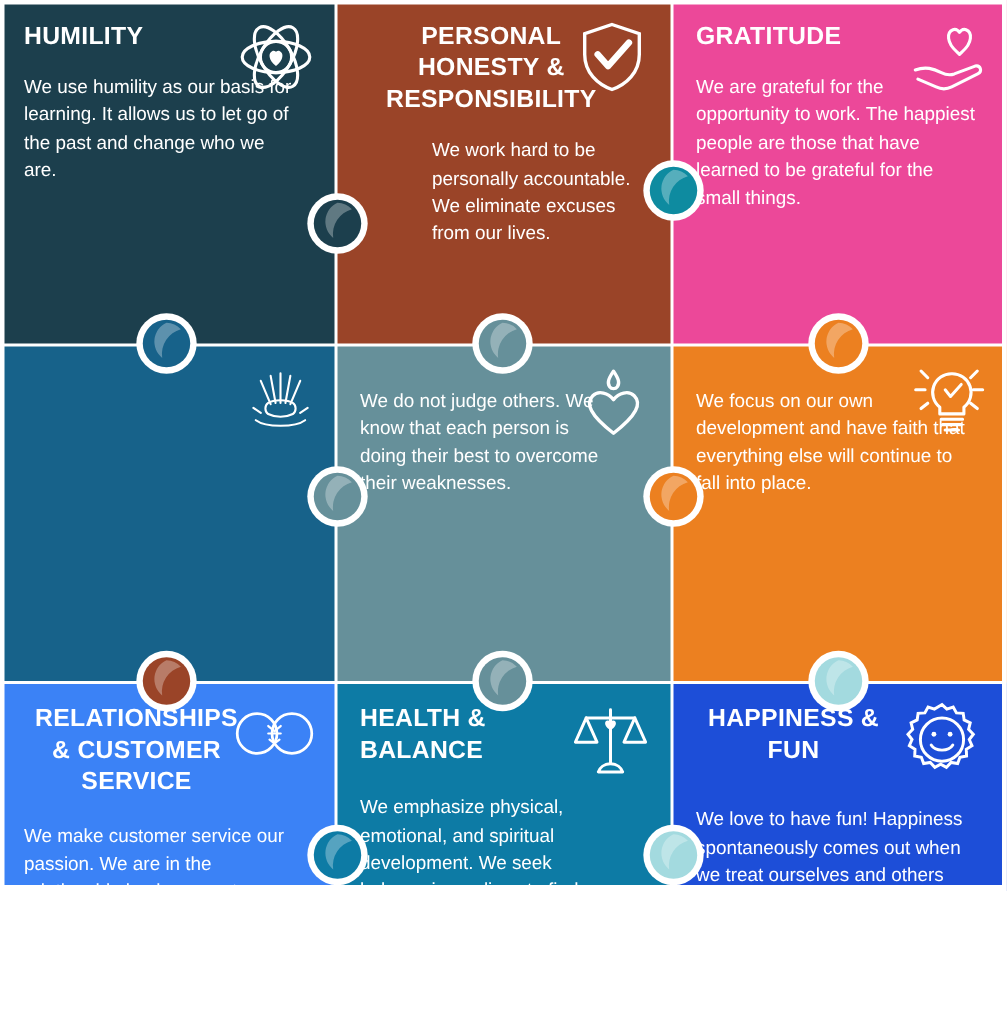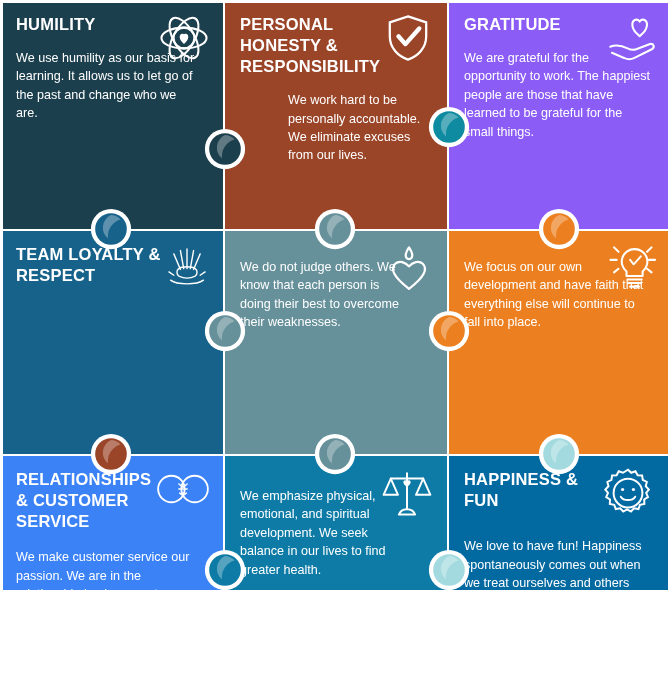--- a/index.html
+++ b/index.html
@@ -60,21 +60,21 @@
     margin-top: 14px;
     max-width: 185px;
   }
 
   
   .tile.indent .tile-body {
     margin-left: 48px;
     max-width: 140px;
   }
 
-  .tile.wide-title .tile-title { max-width: 175px; }
+  .tile.wide-title .tile-title { max-width: 175px; text-align: center; }
 
   .icon {
     position: absolute;
     top: 12px;
     right: 14px;
     width: 52px;
     height: 52px;
     z-index: 4;
     pointer-events: none;
   }
@@ -181,21 +181,21 @@
       </div>
       <div class="knob bottom" style="bottom:-22px; left:88px; margin-left:0;">
         <svg viewBox="0 0 48 48">
           <circle cx="24" cy="24" r="21" fill="#ffffff"></circle>
           <circle cx="24" cy="24" r="16.5" fill="#66909a"></circle>
           <path d="M24 9.5 a14.5 14.5 0 0 1 10 4.5 a18 18 0 0 0 -13 20 a14.5 14.5 0 0 1 3 -24.5 Z" fill="#ffffff" class="sheen"></path>
         </svg>
       </div>
     </div>
 
-    <div class="tile" style="background:#8b5cf6">
+    <div class="tile" style="background:#ec4899">
       <div class="tile-inner">
         <div class="tile-title">GRATITUDE</div>
         <div class="tile-body" style="max-width:190px">We are grateful for the opportunity to work. The happiest people are those that have learned to be grateful for the small things.</div>
       </div>
       <div class="icon">
         <svg viewBox="0 0 60 60" fill="none" stroke="#ffffff" stroke-width="2.4" stroke-linecap="round" stroke-linejoin="round">
           <path d="M38 26 C30 19 30 11 35 9 C38 8 40 11 40 11 C40 11 42 8 45 9 C50 11 50 19 42 26 L40 28 Z"></path>
           <path d="M6 40 C14 37 20 39 26 42 C30 44 33 44 36 43 L52 37 C56 36 58 41 54 43 L34 53 C30 55 26 55 22 53 L8 47"></path>
         </svg>
       </div>
@@ -203,21 +203,20 @@
         <svg viewBox="0 0 48 48">
           <circle cx="24" cy="24" r="21" fill="#ffffff"></circle>
           <circle cx="24" cy="24" r="16.5" fill="#ec8020"></circle>
           <path d="M24 9.5 a14.5 14.5 0 0 1 10 4.5 a18 18 0 0 0 -13 20 a14.5 14.5 0 0 1 3 -24.5 Z" fill="#ffffff" class="sheen"></path>
         </svg>
       </div>
     </div>
 
     <div class="tile wide-title" style="background:#17628a">
       <div class="tile-inner">
-        <div class="tile-title">TEAM LOYALTY &amp; RESPECT</div>
       </div>
       <div class="icon" style="top:14px; right:12px; width:50px; height:46px;">
         <svg viewBox="0 0 60 56" fill="none" stroke="#ffffff" stroke-width="1.7" stroke-linecap="round">
           <path d="M30 30 L30 6 M26 30 L22 8 M34 30 L38 8 M22 31 L14 12 M38 31 L46 12"></path>
           <path d="M20 30 C24 27 36 27 40 30 C43 32 43 37 40 39 C34 42 26 42 20 39 C17 37 17 32 20 30 Z"></path>
           <path d="M10 44 C18 50 42 50 50 44"></path>
           <path d="M14 38 L8 34 M46 38 L52 34"></path>
         </svg>
       </div>
       <div class="knob right" style="right:-24px; top:78px; margin-top:0;">
@@ -299,40 +298,41 @@
         <svg viewBox="0 0 48 48">
           <circle cx="24" cy="24" r="21" fill="#ffffff"></circle>
           <circle cx="24" cy="24" r="16.5" fill="#0d7ba5"></circle>
           <path d="M24 9.5 a14.5 14.5 0 0 1 10 4.5 a18 18 0 0 0 -13 20 a14.5 14.5 0 0 1 3 -24.5 Z" fill="#ffffff" class="sheen"></path>
         </svg>
       </div>
     </div>
 
     <div class="tile" style="background:#0d7ba5">
       <div class="tile-inner">
+        <div class="tile-title" style="max-width:95px">HEALTH &amp; BALANCE</div>
         <div class="tile-body" style="max-width:172px; margin-top:18px;">We emphasize physical, emotional, and spiritual development. We seek balance in our lives to find greater health.</div>
       </div>
       <div class="icon" style="top:12px;right:14px;width:54px;height:52px;">
         <svg viewBox="0 0 60 56" fill="none" stroke="#ffffff" stroke-width="2.2" stroke-linecap="round" stroke-linejoin="round">
           <path d="M30 6 v40 M12 12 h36 M30 46 c-5 0 -8 3 -9 6 h18 c-1 -3 -4 -6 -9 -6 Z"></path>
           <path d="M12 12 L4 30 h16 Z"></path>
           <path d="M48 12 L40 30 h16 Z"></path>
           <path d="M26 16 c0 3 4 5 4 5 c0 0 4 -2 4 -5 c0 -2 -2 -3 -4 -1 c-2 -2 -4 -1 -4 1 Z" fill="#ffffff" stroke="none"></path>
         </svg>
       </div>
       <div class="knob right" style="right:-24px; top:92px; margin-top:0;">
         <svg viewBox="0 0 48 48">
           <circle cx="24" cy="24" r="21" fill="#ffffff"></circle>
           <circle cx="24" cy="24" r="16.5" fill="#a3dadf"></circle>
           <path d="M24 9.5 a14.5 14.5 0 0 1 10 4.5 a18 18 0 0 0 -13 20 a14.5 14.5 0 0 1 3 -24.5 Z" fill="#ffffff" class="sheen"></path>
         </svg>
       </div>
     </div>
 
-    <div class="tile wide-title" style="background:#0369a1">
+    <div class="tile wide-title" style="background:#1d4ed8">
       <div class="tile-inner">
         <div class="tile-title" style="max-width:130px">HAPPINESS &amp; FUN</div>
         <div class="tile-body" style="max-width:192px; margin-top:26px;">We love to have fun! Happiness spontaneously comes out when we treat ourselves and others with kindness.</div>
       </div>
       <div class="icon" style="top:12px;right:16px;width:54px;height:54px;">
         <svg viewBox="0 0 60 60" fill="none" stroke="#ffffff" stroke-width="2.2">
           <path d="M30 3 l3.6 3.4 l4.7 -1.6 l2.4 4.4 l5 0.3 l0.7 4.9 l4.5 2.2 l-1.2 4.8 l3.5 3.6 l-3 3.9 l2 4.6 l-4.2 2.6 l0.2 5 l-4.9 0.9 l-1.7 4.7 l-4.9 -0.8 l-3.4 3.6 l-4.3 -2.4 l-4.3 2.4 l-3.4 -3.6 l-4.9 0.8 l-1.7 -4.7 l-4.9 -0.9 l0.2 -5 l-4.2 -2.6 l2 -4.6 l-3 -3.9 l3.5 -3.6 l-1.2 -4.8 l4.5 -2.2 l0.7 -4.9 l5 -0.3 l2.4 -4.4 l4.7 1.6 Z"></path>
           <circle cx="30" cy="29" r="16"></circle>
           <circle cx="24" cy="25" r="1.8" fill="#ffffff" stroke="none"></circle>
           <circle cx="36" cy="25" r="1.8" fill="#ffffff" stroke="none"></circle>

